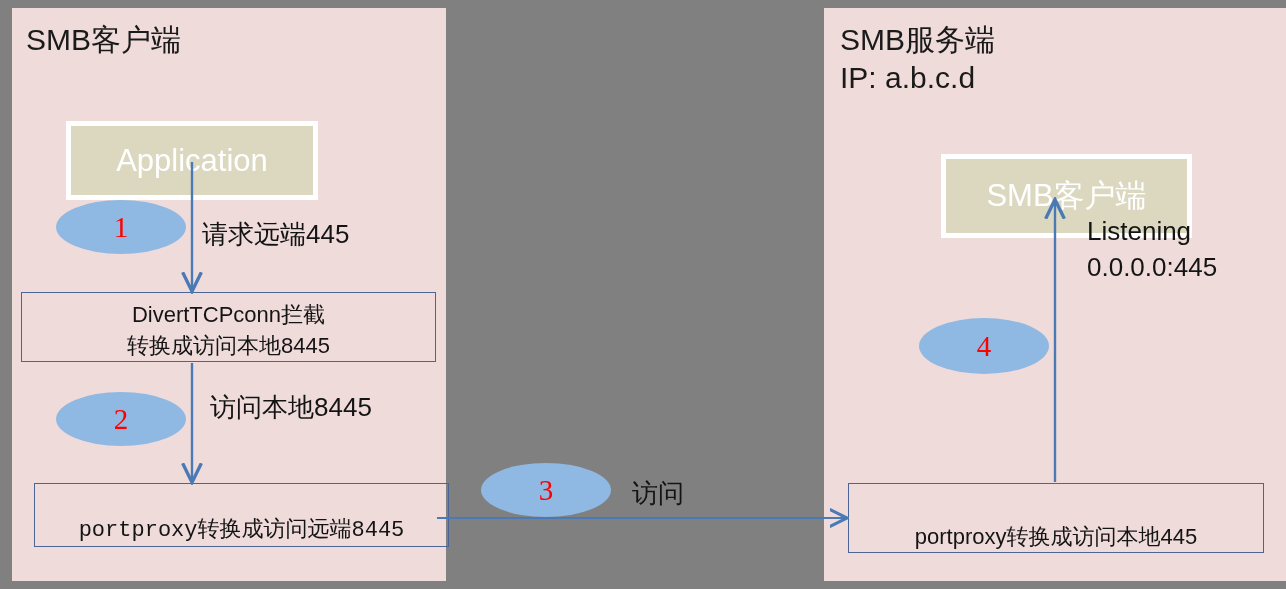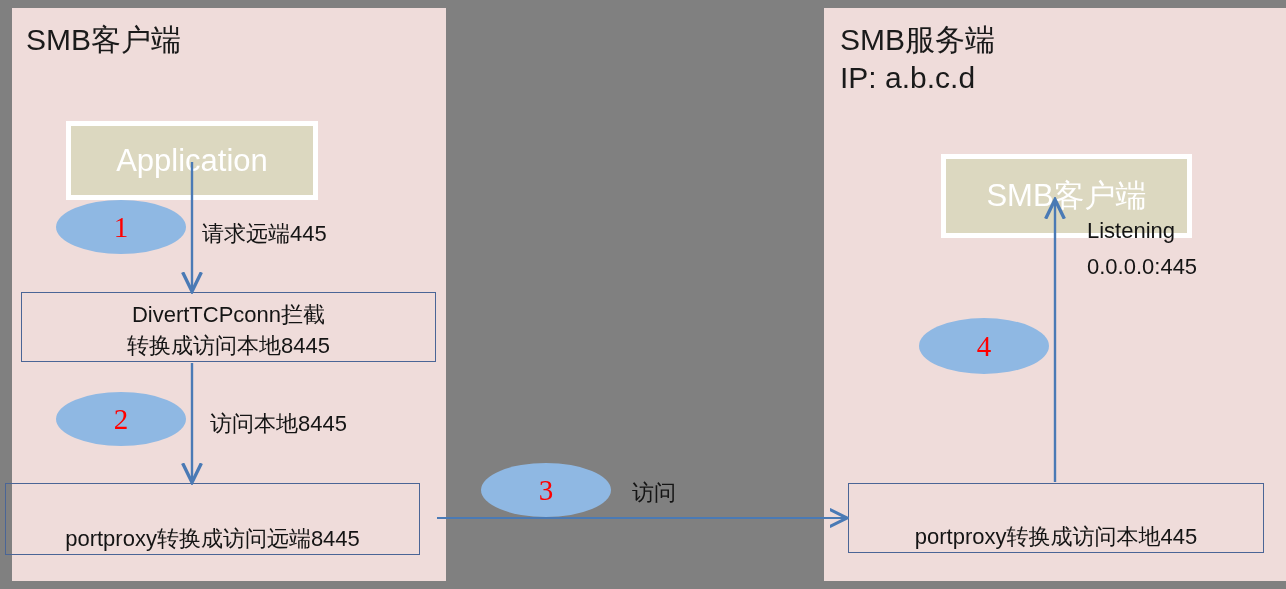--- a/index.html
+++ b/index.html
@@ -91,21 +91,21 @@
     justify-content: center;
     color: #ff0000;
     font-size: 29px;
     font-family: "Liberation Serif", serif;
   }
 
   
   .label {
     position: absolute;
     color: #141414;
-    font-size: 22px;
+    font-size: 26px;
     line-height: 30px;
     white-space: pre;
   }
   .label.bold { font-weight: bold; }
 
   
   #connectors {
     position: absolute;
     left: 0;
     top: 0;
@@ -146,23 +146,23 @@
 
   <div class="line-box" style="left:21px; top:292px; width:415px; height:70px;">
     <span class="ln">DivertTCPconn拦截</span>
     <span class="ln">转换成访问本地8445</span>
   </div>
 
   <div class="ellipse" style="left:56px; top:392px; width:130px; height:54px;">
     <span>2</span>
   </div>
 
-  <div class="label" style="left:210px; top:409px;">访问本地8445</div>
-
-  <div class="line-box" style="left:5px; top:483px; width:415px; height:72px;">
+  <div class="label" style="left:210px; top:392px;">访问本地8445</div>
+
+  <div class="line-box" style="left:34px; top:483px; width:415px; height:64px;font-family:Liberation Mono, monospace;">
     <span class="ln">portproxy转换成访问远端8445</span>
   </div>
 
   <div class="panel" id="server-panel">
     <div class="panel-title" style="left:16px; top:14px;">SMB服务端</div>
     <div class="panel-title" style="left:16px; top:52px;">IP: a.b.c.d</div>
   </div>
 
   <div class="olive-box" style="left:941px; top:114px; width:251px; height:84px;">
     <span>SMB客户端</span>

